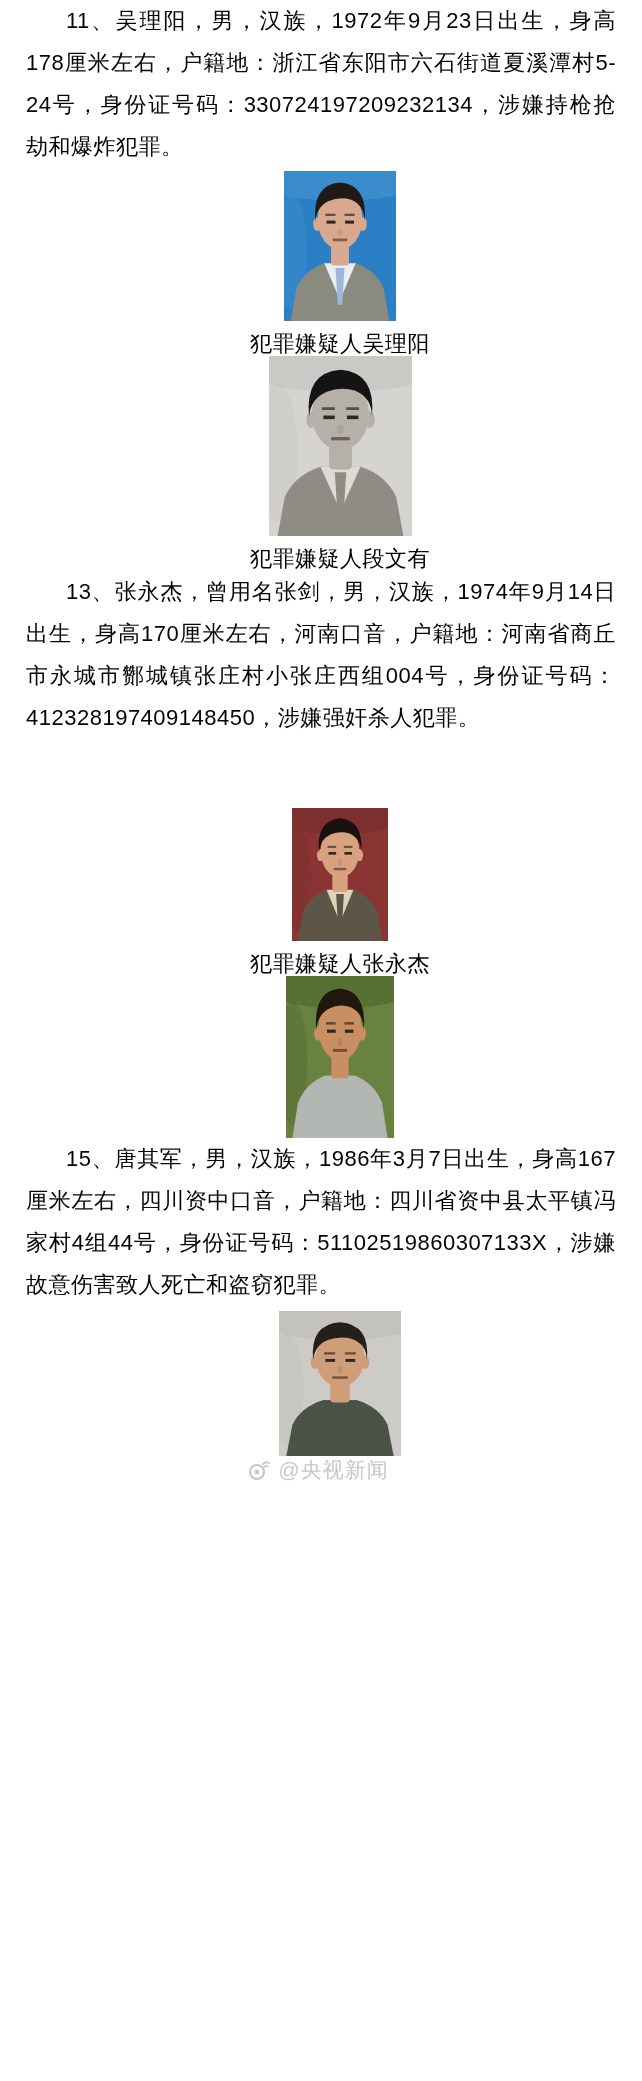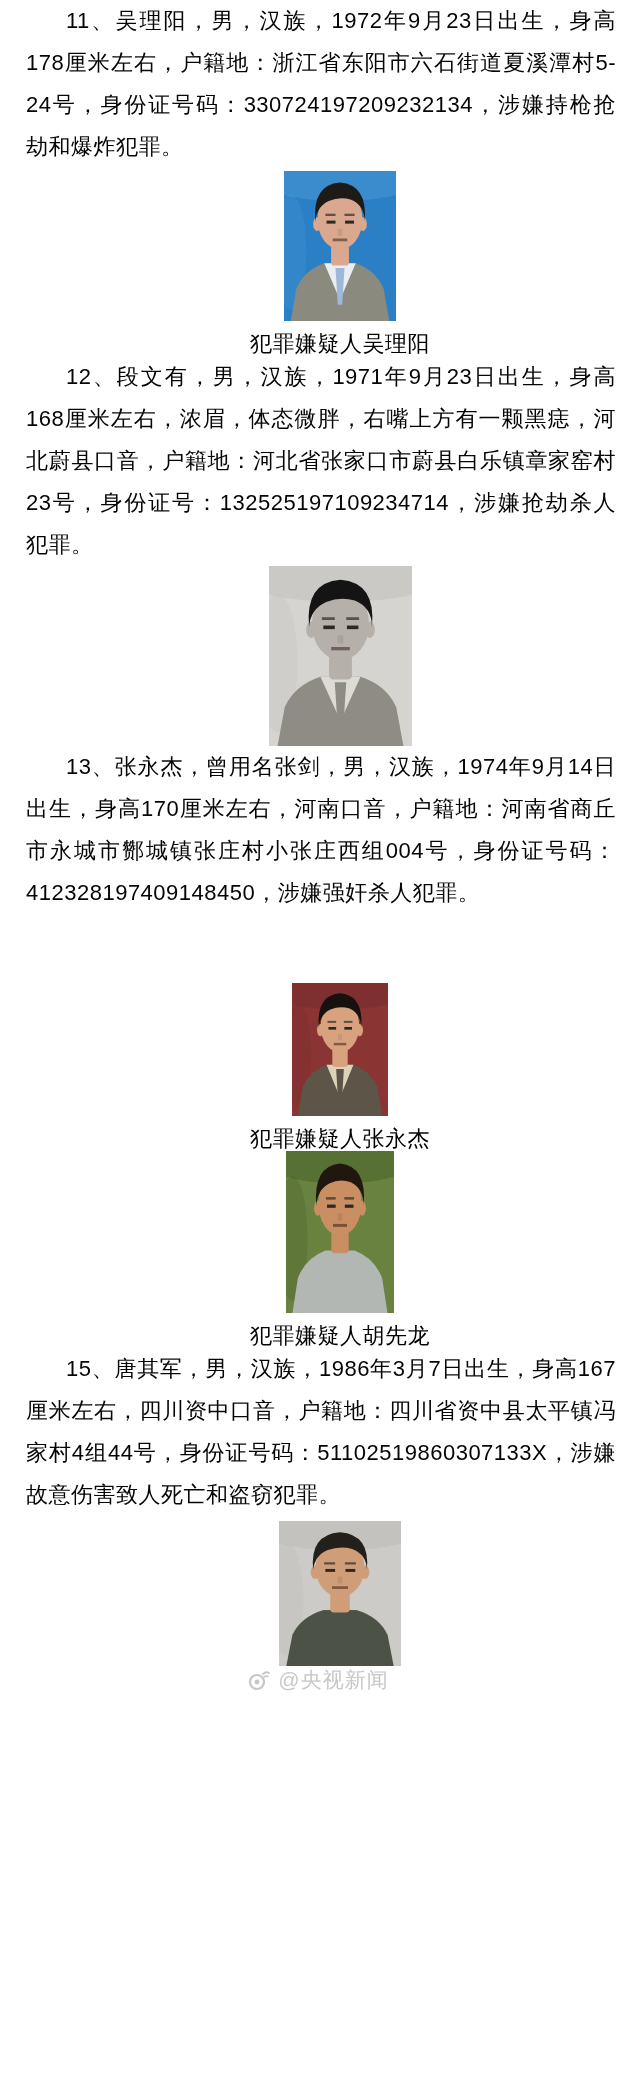--- a/index.html
+++ b/index.html
@@ -99,21 +99,20 @@
         <rect x="54" y="37" width="9" height="2" fill="#3a332c" opacity="0.75"></rect>
         <rect x="38" y="43" width="8" height="2.6" fill="#2c2824"></rect>
         <rect x="54.5" y="43" width="8" height="2.6" fill="#2c2824"></rect>
         <rect x="48" y="50" width="4" height="6" fill="rgba(0,0,0,0.08)"></rect>
         <rect x="43.5" y="58.5" width="13" height="2.4" fill="rgba(60,30,20,0.55)"></rect>
       </svg>
     </div>
     <figcaption class="caption">犯罪嫌疑人吴理阳</figcaption>
   </figure>
 
-  <p class="para mt-p2">12、段文有，男，汉族，1971年9月23日出生，身高168厘米左右，浓眉，体态微胖，右嘴上方有一颗黑痣，河北蔚县口音，户籍地：河北省张家口市蔚县白乐镇章家窑村23号，身份证号：132525197109234714，涉嫌抢劫杀人犯罪。</p>
   <figure class="mt-f2">
     <div class="photo ph-1">
       <svg viewBox="0 0 100 130" preserveAspectRatio="none">
         <rect x="0" y="0" width="100" height="130" fill="#d6d4d0"></rect>
         <ellipse cx="50" cy="8" rx="70" ry="18" opacity="0.55" fill="#c2c0bc"></ellipse>
         <ellipse cx="6" cy="70" rx="14" ry="50" opacity="0.3" fill="#c2c0bc"></ellipse>
         <path d="M6 130 L11 102 Q18 86 36 80 L64 80 Q82 86 89 102 L94 130 Z" fill="#8f8c86"></path>
         <path d="M36 80 L50 112 L64 80 Z" fill="#dddbd6"></path>
         <path d="M46 84 L54 84 L52 116 L48 116 Z" fill="#8f8c86"></path>
         <rect x="42" y="64" width="16" height="18" rx="3" fill="#b5b0aa"></rect>
@@ -122,20 +121,21 @@
         <ellipse cx="50" cy="42" rx="20" ry="26" fill="#b5b0aa"></ellipse>
         <path d="M28 44 Q25 12 50 10 Q75 12 72 44 Q72 30 60 25 Q50 22 40 26 Q29 31 28 44 Z" fill="#141414"></path>
         <rect x="37" y="37" width="9" height="2" fill="#3a332c" opacity="0.75"></rect>
         <rect x="54" y="37" width="9" height="2" fill="#3a332c" opacity="0.75"></rect>
         <rect x="38" y="43" width="8" height="2.6" fill="#2c2824"></rect>
         <rect x="54.5" y="43" width="8" height="2.6" fill="#2c2824"></rect>
         <rect x="48" y="50" width="4" height="6" fill="rgba(0,0,0,0.08)"></rect>
         <rect x="43.5" y="58.5" width="13" height="2.4" fill="rgba(60,30,20,0.55)"></rect>
       </svg>
     </div>
+    <figcaption class="caption">犯罪嫌疑人段文有</figcaption>
   </figure>
 
   <p class="para mt-p3">13、张永杰，曾用名张剑，男，汉族，1974年9月14日出生，身高170厘米左右，河南口音，户籍地：河南省商丘市永城市酂城镇张庄村小张庄西组004号，身份证号码：412328197409148450，涉嫌强奸杀人犯罪。</p>
   <figure class="mt-f3">
     <div class="photo ph-2">
       <svg viewBox="0 0 100 130" preserveAspectRatio="none">
         <rect x="0" y="0" width="100" height="130" fill="#8a3534"></rect>
         <ellipse cx="50" cy="8" rx="70" ry="18" opacity="0.55" fill="#752a2c"></ellipse>
         <ellipse cx="6" cy="70" rx="14" ry="50" opacity="0.3" fill="#752a2c"></ellipse>
         <path d="M6 130 L11 102 Q18 86 36 80 L64 80 Q82 86 89 102 L94 130 Z" fill="#5c5548"></path>
@@ -172,21 +172,20 @@
         <ellipse cx="50" cy="42" rx="20" ry="26" fill="#c98f62"></ellipse>
         <path d="M28 44 Q25 12 50 10 Q75 12 72 44 Q72 30 60 25 Q50 22 40 26 Q29 31 28 44 Z" fill="#20180f"></path>
         <rect x="37" y="37" width="9" height="2" fill="#3a332c" opacity="0.75"></rect>
         <rect x="54" y="37" width="9" height="2" fill="#3a332c" opacity="0.75"></rect>
         <rect x="38" y="43" width="8" height="2.6" fill="#2c2824"></rect>
         <rect x="54.5" y="43" width="8" height="2.6" fill="#2c2824"></rect>
         <rect x="48" y="50" width="4" height="6" fill="rgba(0,0,0,0.08)"></rect>
         <rect x="43.5" y="58.5" width="13" height="2.4" fill="rgba(60,30,20,0.55)"></rect>
       </svg>
     </div>
-    <figcaption class="caption">犯罪嫌疑人胡先龙</figcaption>
   </figure>
 
   <p class="para mt-p5">15、唐其军，男，汉族，1986年3月7日出生，身高167厘米左右，四川资中口音，户籍地：四川省资中县太平镇冯家村4组44号，身份证号码：51102519860307133X，涉嫌故意伤害致人死亡和盗窃犯罪。</p>
   <figure class="mt-f5">
     <div class="photo ph-4">
       <svg viewBox="0 0 100 130" preserveAspectRatio="none">
         <rect x="0" y="0" width="100" height="130" fill="#cccbc7"></rect>
         <ellipse cx="50" cy="8" rx="70" ry="18" opacity="0.55" fill="#bdbcb8"></ellipse>
         <ellipse cx="6" cy="70" rx="14" ry="50" opacity="0.3" fill="#bdbcb8"></ellipse>
         <path d="M6 130 L11 102 Q18 86 36 80 L64 80 Q82 86 89 102 L94 130 Z" fill="#4d5246"></path>

